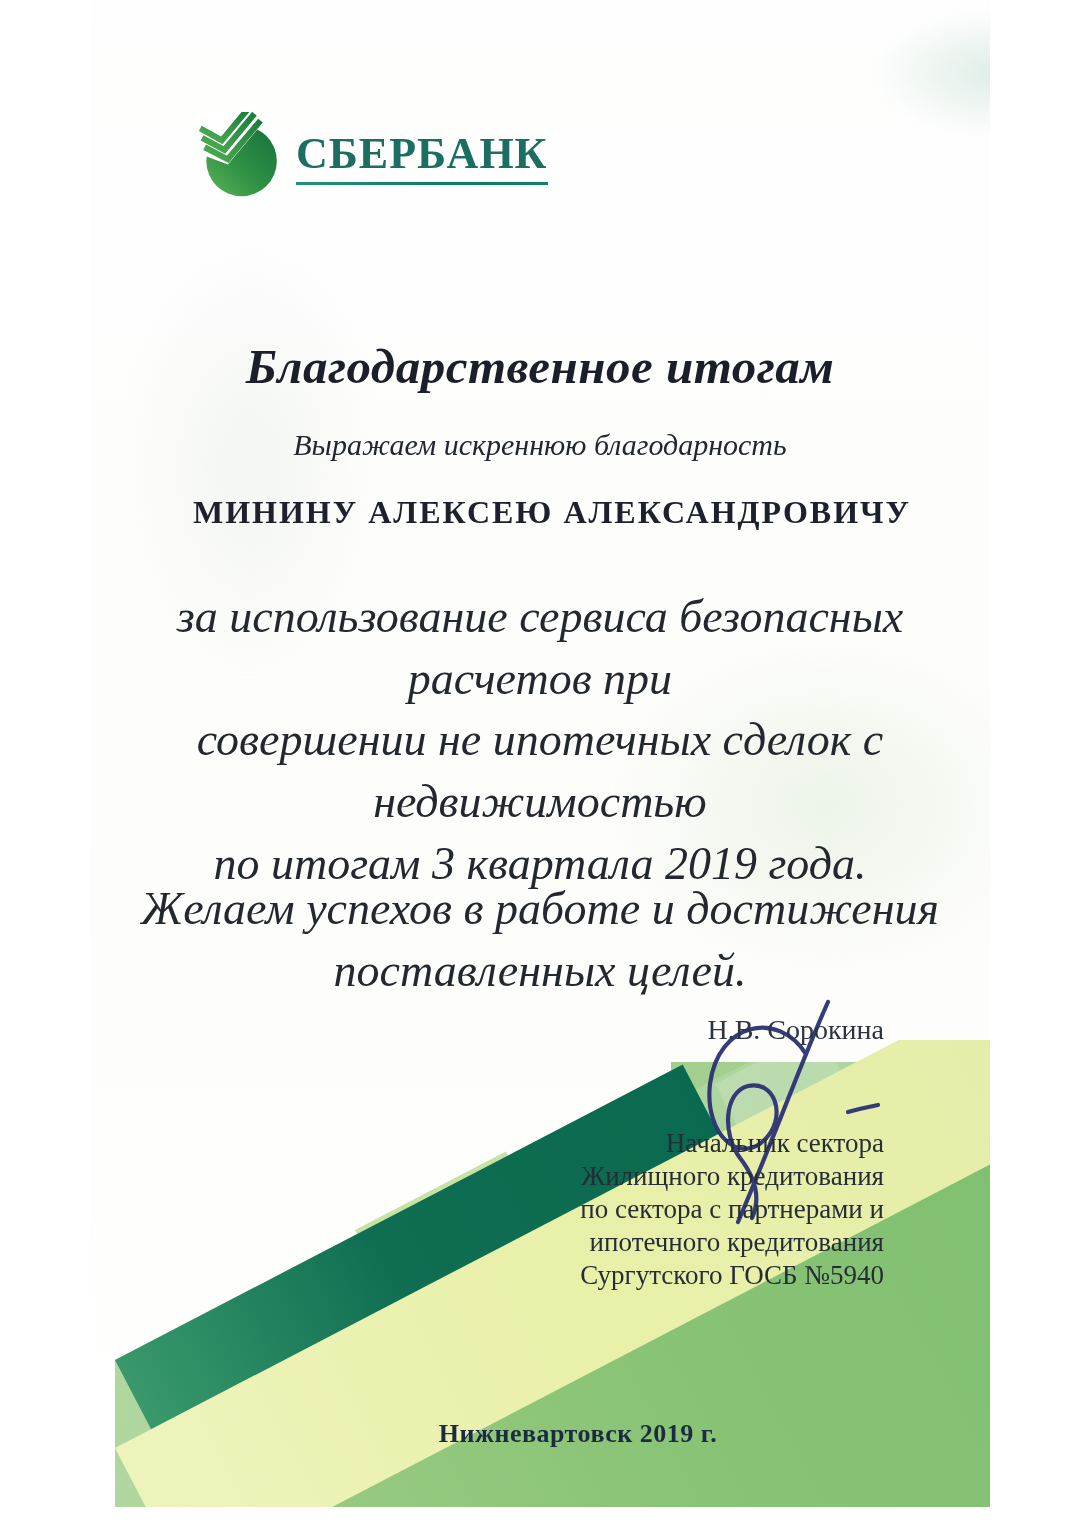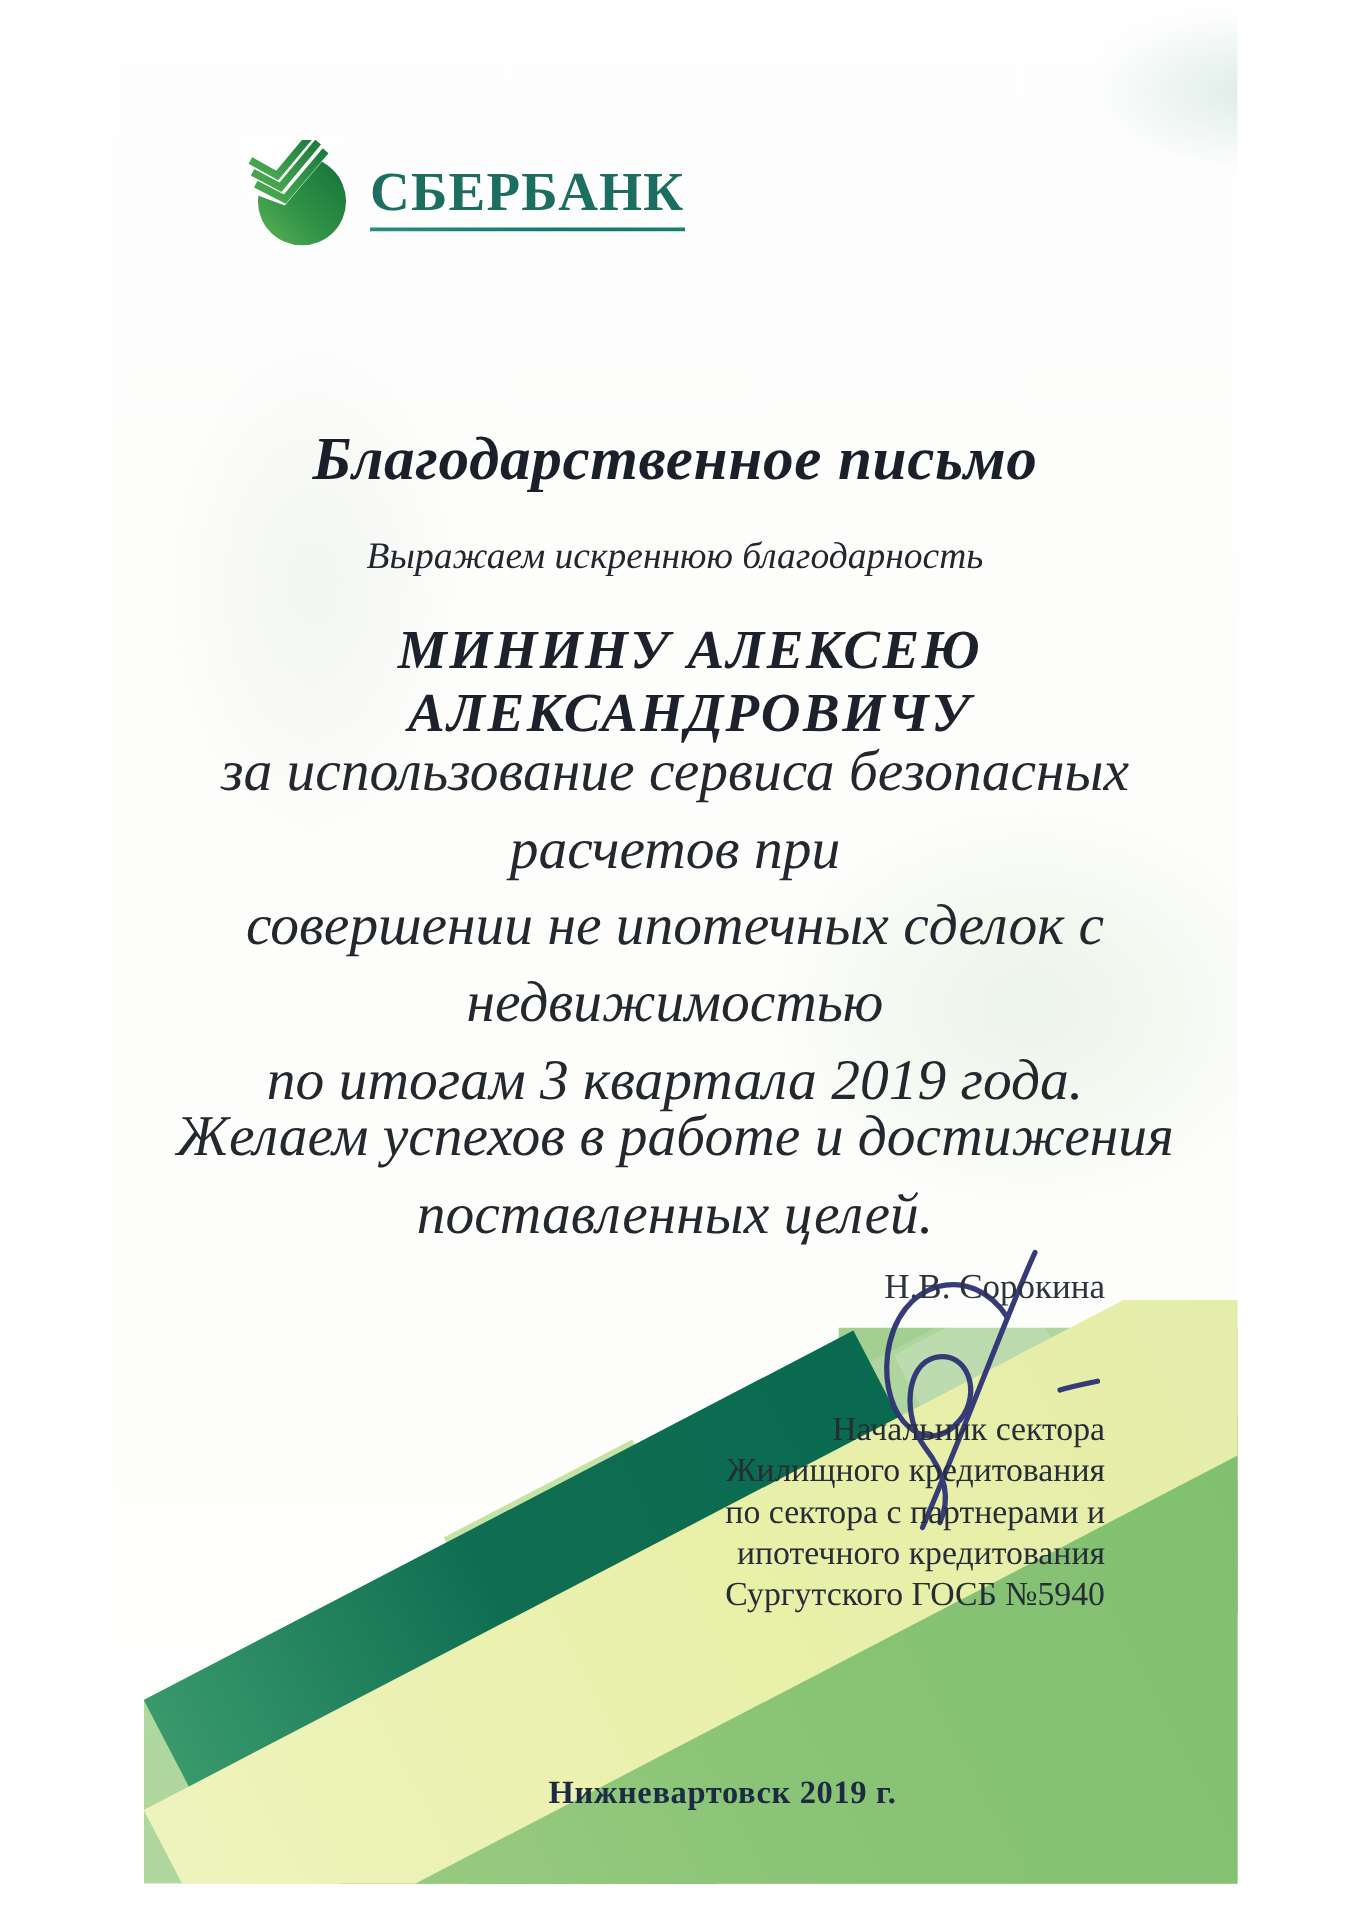--- a/index.html
+++ b/index.html
@@ -53,21 +53,21 @@
   .logo-mark{width:86px;height:86px;display:block;}
   .wordmark-wrap{display:inline-block;padding-top:6px;}
   .wordmark{font-weight:700;font-size:44px;line-height:1;color:#1b6e60;letter-spacing:1px;}
   .wordmark-underline{height:3px;margin-top:6px;
     background:linear-gradient(90deg,#23907d,#117a6b 60%,#15806d);}
 
   
   .cline{position:absolute;left:0;right:0;text-align:center;}
   .title{top:338px;font-size:49px;font-weight:700;font-style:italic;color:#1a1f29;letter-spacing:.5px;}
   .subtitle{top:428px;font-size:30px;font-style:italic;color:#22262e;}
-  .recipient{top:494px;font-size:44px;font-weight:700;font-style:italic;letter-spacing:2px;color:#1c212b;padding-left:24px;}
+  .recipient{top:494px;font-size:32px;font-weight:700;letter-spacing:2px;color:#1c212b;padding-left:24px;}
   .para{position:absolute;left:0;right:0;text-align:center;font-style:italic;
     font-size:46px;line-height:1.34;color:#23272e;}
   .para-1{top:586px;}
   .para-2{top:752px;}
   .para-3{top:878px;}
 
   
   .sig-svg{position:absolute;left:592px;top:992px;width:210px;height:240px;}
   .sig-name{position:absolute;right:106px;top:1014px;font-size:28px;color:#2c3440;}
   .sig-pos{position:absolute;right:106px;top:1127px;text-align:right;
@@ -121,21 +121,21 @@
       <path d="M 10,41 L 37,55 L 75,10" fill="none" stroke="url(#gChev)" stroke-width="7"></path>
       <path d="M 7,30 L 33,44 L 68,2" fill="none" stroke="url(#gChev)" stroke-width="7"></path>
       <path d="M 5,19 L 30,33 L 60,-3" fill="none" stroke="url(#gChev)" stroke-width="7"></path>
     </svg>
     <div class="wordmark-wrap">
       <div class="wordmark">СБЕРБАНК</div>
       <div class="wordmark-underline"></div>
     </div>
   </div>
 
-  <div class="cline title">Благодарственное письмо</div>
+  <div class="cline title">Благодарственное итогам</div>
   <div class="cline subtitle">Выражаем искреннюю благодарность</div>
   <div class="cline recipient">МИНИНУ АЛЕКСЕЮ АЛЕКСАНДРОВИЧУ</div>
 
   <div class="para para-1">
     <div>за использование сервиса безопасных расчетов при</div>
     <div>совершении не ипотечных сделок с недвижимостью</div>
     <div>по итогам 3 квартала 2019 года.</div>
   </div>
 
   <div class="para para-2">

